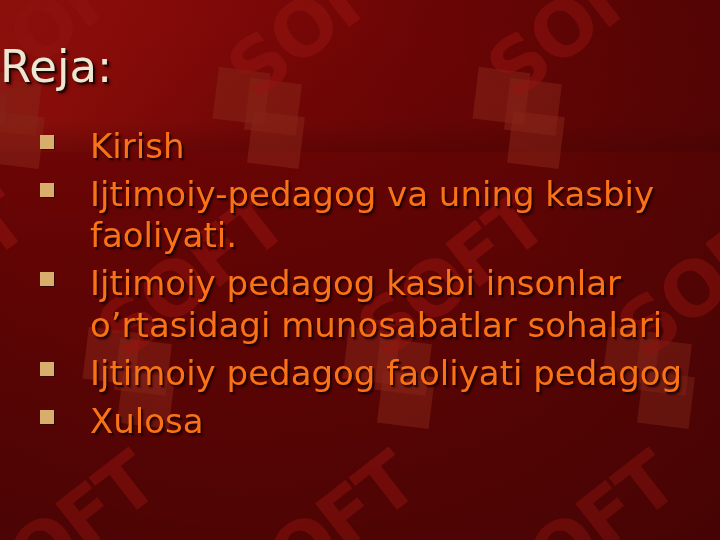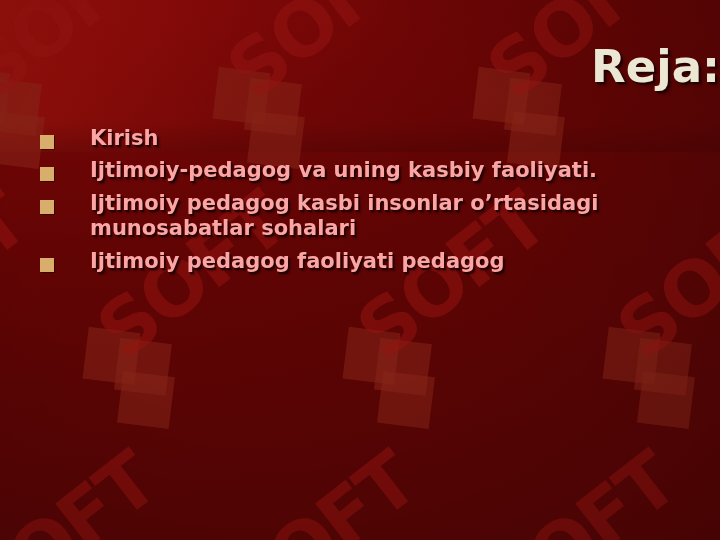--- a/index.html
+++ b/index.html
@@ -108,23 +108,23 @@
   .wm-mark span.a { left: 4px;  top: 0px; }
   .wm-mark span.b { left: 22px; top: 28px; }
   .wm-mark span.c { left: 4px;  top: 56px; }
 
   
   .title {
     position: absolute;
     left: 0;
     top: 40px;
     width: 720px;
-    text-align: right;
+    text-align: left;
     font-size: 45px;
-    font-weight: bold;
+    font-weight: normal;
     letter-spacing: 0px;
     color: #ece7d2;
     text-shadow:
       2px 2px 0 rgba(30,2,2,0.80),
       3px 3px 3px rgba(20,1,1,0.55);
     z-index: 5;
   }
 
   
   .list {
@@ -143,24 +143,24 @@
     flex: 0 0 auto;
     width: 14px;
     height: 14px;
     margin-top: 9px;
     margin-right: 36px;
     background: #d9ad6b;
     box-shadow: 1px 1px 0 rgba(40,4,4,0.65);
   }
   .item-text {
     flex: 1 1 auto;
-    font-size: 21px;
-    font-weight: bold;
+    font-size: 34px;
+    font-weight: normal;
     line-height: 1.21;
-    color: #fca5a5;
+    color: #f97316;
     text-shadow:
       1.5px 1.5px 0 rgba(28,2,2,0.78),
       2.5px 2.5px 2px rgba(18,1,1,0.45);
     white-space: pre-line;
   }
 </style>
 </head>
 <body>
 
 <div id="slide">
@@ -245,15 +245,19 @@
         <span class="item-text">Ijtimoiy-pedagog va uning kasbiy faoliyati.</span>
       </div>
       <div class="item">
         <span class="bullet"></span>
         <span class="item-text">Ijtimoiy pedagog kasbi insonlar o’rtasidagi munosabatlar sohalari</span>
       </div>
       <div class="item">
         <span class="bullet"></span>
         <span class="item-text">Ijtimoiy pedagog faoliyati pedagog</span>
       </div>
+      <div class="item">
+        <span class="bullet"></span>
+        <span class="item-text">Xulosa</span>
+      </div>
     </div>
 
 </div>
 
 </body></html>

